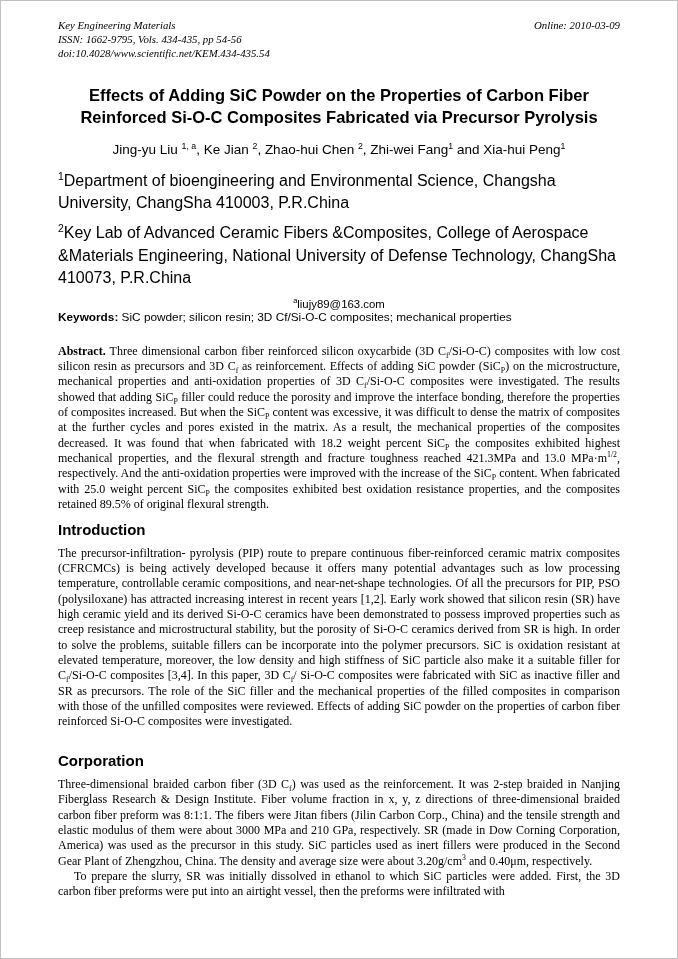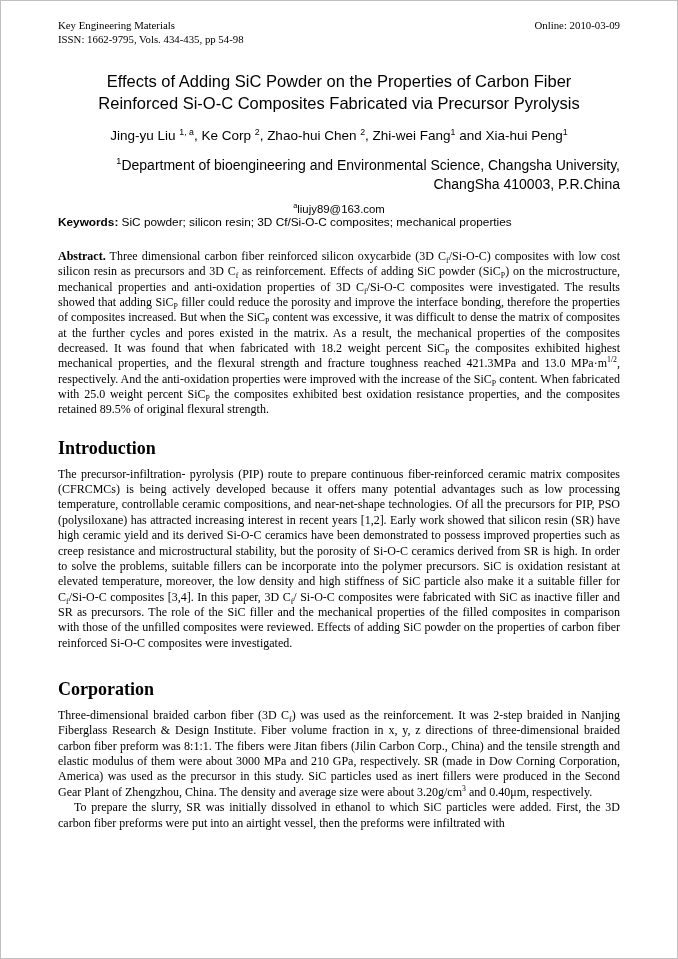--- a/index.html
+++ b/index.html
@@ -3,61 +3,63 @@
 <meta charset="utf-8">
 <style>
   * { margin:0; padding:0; box-sizing:border-box; }
   html,body { background:#9a9a9a; }
   .page {
     width:678px; height:959px; margin:0 auto; background:#ffffff;
     border:1px solid #c0c0c0; padding:17px 57px 0 57px; overflow:hidden;
     font-family:"Liberation Serif", serif; color:#000;
   }
   .header { display:flex; justify-content:space-between; align-items:flex-start;
-    font-size:10.8px; line-height:1.3; margin-bottom:24px; }
+    font-style:italic; font-size:10.8px; line-height:1.3; margin-bottom:24px; }
   .header-left div { white-space:nowrap; }
   .title {
-    font-family:"Liberation Sans", sans-serif; font-weight:normal;
+    font-family:"Liberation Sans", sans-serif; font-weight:bold;
     font-size:16.5px; line-height:1.35; text-align:center;
     max-width:548px; margin:0 auto 13px auto;
   }
   .authors { font-family:"Liberation Sans", sans-serif; font-size:13.5px;
     text-align:center; margin-bottom:13px; }
-  .affil { font-family:"Liberation Sans", sans-serif; font-size:14px;
-    line-height:1.4; text-align:right; margin-bottom:8px; }
+  .affil { font-family:"Liberation Sans", sans-serif; font-size:16px;
+    line-height:1.4; text-align:left; margin-bottom:8px; }
   .email { font-family:"Liberation Sans", sans-serif; font-size:11.4px;
     text-align:center; }
   .keywords { font-family:"Liberation Sans", sans-serif; font-size:11.8px;
     margin-bottom:20px; }
   .para { font-size:12px; line-height:1.28; text-align:justify; }
-  .abstract { margin-bottom:20px; }
-  .intro { margin-bottom:28px; }
-  .section { font-family:Liberation Serif, serif; font-size:18px;
+  .abstract { margin-bottom:8px; }
+  .intro { margin-bottom:22px; }
+  .section { font-family:Liberation Sans, sans-serif; font-size:15px;
     font-weight:bold; margin-bottom:8px; }
   .exp2 { text-indent:16px; }
   sub, sup { font-size:0.65em; line-height:0; }
 </style>
 </head>
 <body>
 
 <div class="page">
 
   <div class="header">
     <div class="header-left">
       <div>Key Engineering Materials</div>
-      <div>ISSN: 1662-9795, Vols. 434-435, pp 54-98</div>
+      <div>ISSN: 1662-9795, Vols. 434-435, pp 54-56</div>
+      <div>doi:10.4028/www.scientific.net/KEM.434-435.54</div>
     </div>
     <div class="header-right">Online: 2010-03-09</div>
   </div>
 
   <h1 class="title">Effects of Adding SiC Powder on the Properties of Carbon Fiber Reinforced Si-O-C Composites Fabricated via Precursor Pyrolysis</h1>
 
-  <div class="authors"><span>Jing-yu Liu </span><sup>1, a</sup><span>, Ke Corp </span><sup>2</sup><span>, Zhao-hui Chen </span><sup>2</sup><span>, Zhi-wei Fang</span><sup>1</sup><span> and Xia-hui Peng</span><sup>1</sup></div>
+  <div class="authors"><span>Jing-yu Liu </span><sup>1, a</sup><span>, Ke Jian </span><sup>2</sup><span>, Zhao-hui Chen </span><sup>2</sup><span>, Zhi-wei Fang</span><sup>1</sup><span> and Xia-hui Peng</span><sup>1</sup></div>
 
   <div class="affil"><sup>1</sup><span>Department of bioengineering and Environmental Science, Changsha University, ChangSha 410003, P.R.China</span></div>
+  <div class="affil"><sup>2</sup><span>Key Lab of Advanced Ceramic Fibers &amp;Composites, College of Aerospace &amp;Materials Engineering, National University of Defense Technology, ChangSha 410073, P.R.China</span></div>
   <div class="email"><sup>a</sup><span>liujy89@163.com</span></div>
 
   <div class="keywords"><b>Keywords:</b><span> SiC powder; silicon resin; 3D Cf/Si-O-C composites; mechanical properties</span></div>
 
   <p class="para abstract"><b>Abstract.</b><span> Three dimensional carbon fiber reinforced silicon oxycarbide (3D C</span><sub>f</sub><span>/Si-O-C) composites with low cost silicon resin as precursors and 3D C</span><sub>f</sub><span> as reinforcement. Effects of adding SiC powder (SiC</span><sub>P</sub><span>) on the microstructure, mechanical properties and anti-oxidation properties of 3D C</span><sub>f</sub><span>/Si-O-C composites were investigated. The results showed that adding SiC</span><sub>P</sub><span> filler could reduce the porosity and improve the interface bonding, therefore the properties of composites increased. But when the SiC</span><sub>P</sub><span> content was excessive, it was difficult to dense the matrix of composites at the further cycles and pores existed in the matrix. As a result, the mechanical properties of the composites decreased. It was found that when fabricated with 18.2 weight percent SiC</span><sub>P</sub><span> the composites exhibited highest mechanical properties, and the flexural strength and fracture toughness reached 421.3MPa and 13.0 MPa·m</span><sup>1/2</sup><span>, respectively. And the anti-oxidation properties were improved with the increase of the SiC</span><sub>P</sub><span> content. When fabricated with 25.0 weight percent SiC</span><sub>P</sub><span> the composites exhibited best oxidation resistance properties, and the composites retained 89.5% of original flexural strength.</span></p>
 
   <h2 class="section">Introduction</h2>
   <p class="para intro"><span>The precursor-infiltration- pyrolysis (PIP) route to prepare continuous fiber-reinforced ceramic matrix composites (CFRCMCs) is being actively developed because it offers many potential advantages such as low processing temperature, controllable ceramic compositions, and near-net-shape technologies. Of all the precursors for PIP, PSO (polysiloxane) has attracted increasing interest in recent years [1,2]. Early work showed that silicon resin (SR) have high ceramic yield and its derived Si-O-C ceramics have been demonstrated to possess improved properties such as creep resistance and microstructural stability, but the porosity of Si-O-C ceramics derived from SR is high. In order to solve the problems, suitable fillers can be incorporate into the polymer precursors. SiC is oxidation resistant at elevated temperature, moreover, the low density and high stiffness of SiC particle also make it a suitable filler for C</span><sub>f</sub><span>/Si-O-C composites [3,4]. In this paper, 3D C</span><sub>f</sub><span>/ Si-O-C composites were fabricated with SiC as inactive filler and SR as precursors. The role of the SiC filler and the mechanical properties of the filled composites in comparison with those of the unfilled composites were reviewed. Effects of adding SiC powder on the properties of carbon fiber reinforced Si-O-C composites were investigated.</span></p>
 
   <h2 class="section">Corporation</h2>

